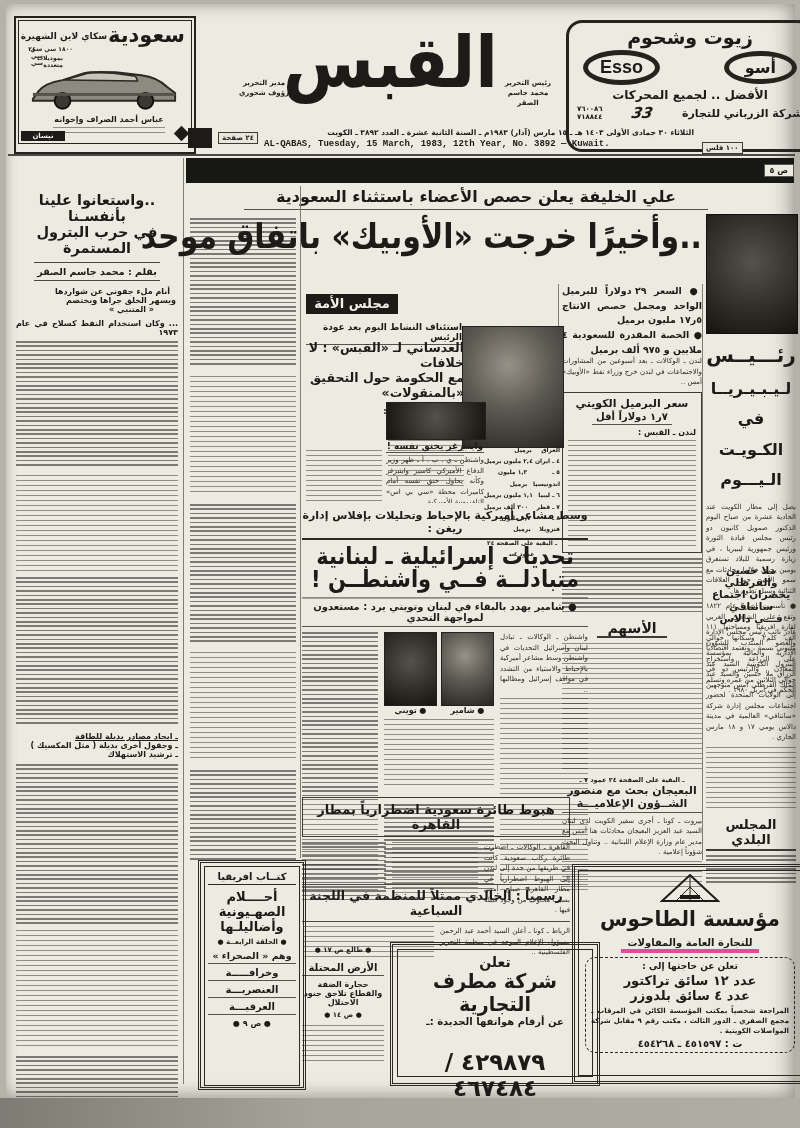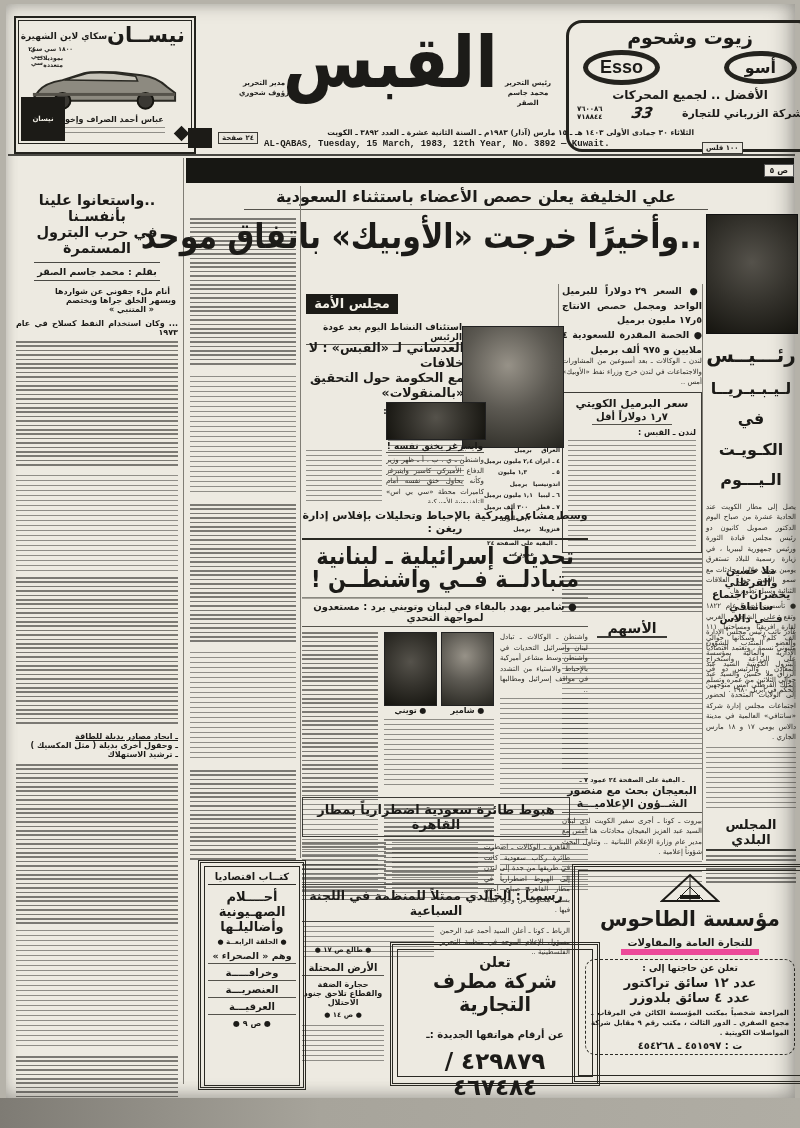--- a/index.html
+++ b/index.html
@@ -33,36 +33,36 @@
   .badge{border:1px solid #3c3b36;font-size:7px;font-weight:bold;padding:1px 3px;background:#e9e6dd;}
 </style>
 </head>
 <body>
 
 <div class="page">
   <div class="sheet">
 
     <div class="abs rtl" style="left:8px;top:12px;width:174px;height:130px;border:2px solid #24231e;padding:2px;">
       <div style="border:1px solid #24231e;height:122px;position:relative;overflow:hidden;">
-        <div class="abs b" style="right:6px;top:2px;font-size:21px;letter-spacing:2px;">نيســان</div>
+        <div class="abs b" style="right:6px;top:2px;font-size:21px;letter-spacing:2px;">سعودية</div>
         <div class="abs b" style="right:84px;top:10px;font-size:9px;">سكاي لاين الشهيرة</div>
         <div class="abs" style="right:118px;top:24px;font-size:6px;font-weight:bold;">١٨٠٠ سي سي</div>
         <div class="abs" style="right:148px;top:24px;font-size:6px;font-weight:bold;">٢٤٠٠ سي سي</div>
         <div class="abs" style="right:128px;top:33px;font-size:6px;font-weight:bold;">بموديلات متعددة</div>
 
         <svg class="abs" viewBox="0 0 160 50" style="left:6px;top:42px;width:158px;height:50px;">
           <path d="M8 36 L14 28 Q20 20 38 17 L60 10 Q66 8 92 9 L118 12 Q134 14 144 24 L152 30 L152 38 L8 38 Z" fill="#8d8a80" stroke="#2a2923" stroke-width="2"></path>
           <path d="M40 17 L60 11 Q66 9 90 10 L112 13 L114 18 Z" fill="#c8c5ba" stroke="#2a2923" stroke-width="1.5"></path>
           <circle cx="38" cy="38" r="8" fill="#3a3833" stroke="#15140f" stroke-width="2"></circle>
           <circle cx="122" cy="38" r="8" fill="#3a3833" stroke="#15140f" stroke-width="2"></circle>
           <rect x="8" y="30" width="144" height="3" fill="#55524a"></rect>
         </svg>
         <div class="abs b c" style="left:30px;top:94px;width:120px;font-size:8px;">عباس أحمد الصراف وإخوانه</div>
         <div class="abs sim2" style="left:34px;top:106px;width:112px;height:10px;"></div>
-        <div class="abs blackbox c" style="left:2px;bottom:2px;width:44px;font-size:7px;font-weight:bold;padding:18px 0;">نيسان</div>
+        <div class="abs blackbox c" style="left:2px;bottom:2px;width:44px;font-size:7px;font-weight:bold;padding:1px 0;">نيسان</div>
         <div class="abs blackbox" style="right:4px;bottom:4px;width:11px;height:11px;transform:rotate(45deg);"></div>
       </div>
     </div>
 
     <div class="abs rtl c" style="left:282px;top:18px;width:210px;font-size:66px;font-weight:bold;line-height:1.25;transform:scaleY(1.08);">القبس</div>
     <div class="abs rtl c" style="left:232px;top:74px;width:52px;">
       <div class="tinytext b">مدير التحرير</div>
       <div class="tinytext b">رؤوف شحوري</div>
     </div>
     <div class="abs rtl c" style="left:492px;top:74px;width:60px;">
@@ -277,54 +277,54 @@
       <div class="b" style="font-size:10px;margin-top:8px;border-bottom:1px solid #55534c;padding-bottom:2px;">الأرض المحتلة</div>
       <div class="b j" style="font-size:8px;margin-top:4px;text-align:center;">حجارة الضفة والقطاع تلاحق جنود الاحتلال</div>
       <div class="b" style="font-size:7px;margin-top:4px;">● ص ١٤ ●</div>
       <div class="sim2" style="height:36px;margin-top:6px;"></div>
     </div>
 
     <div class="abs rtl dbl" style="left:384px;top:938px;width:196px;height:130px;padding:4px;">
       <div style="border:1px solid #2a2923;height:118px;padding:4px 6px;text-align:center;">
         <div class="b" style="font-size:14px;">تعلن</div>
         <div class="b" style="font-size:19px;transform:scaleY(1.05);">شركة مطرف التجارية</div>
-        <div class="b" style="font-size:10px;margin-top:15px;">عن أرقام هواتفها الجديدة :ـ</div>
-        <div class="b" style="font-size:23px;margin-top:8px;letter-spacing:2px;">٤٢٩٨٧٩ / ٤٦٧٤٨٤</div>
+        <div class="b" style="font-size:10px;margin-top:2px;">عن أرقام هواتفها الجديدة :ـ</div>
+        <div class="b" style="font-size:23px;margin-top:22px;letter-spacing:2px;">٤٢٩٨٧٩ / ٤٦٧٤٨٤</div>
       </div>
     </div>
 
     <div class="abs rtl dbl" style="left:566px;top:860px;width:224px;height:208px;padding:3px;">
       <div style="border:1px solid #2a2923;height:200px;text-align:center;padding:2px 6px;position:relative;">
         <svg viewBox="0 0 60 30" style="width:60px;height:30px;">
           <path d="M30 2 L58 28 L2 28 Z" fill="none" stroke="#1c1b17" stroke-width="2"></path>
           <path d="M30 2 L30 28 M16 28 L30 14 M44 28 L30 14" stroke="#1c1b17" stroke-width="1"></path>
           <rect x="20" y="22" width="20" height="4" fill="#1c1b17"></rect>
         </svg>
         <div class="b" style="font-size:20px;transform:scaleY(1.05);">مؤسسة الطاحوس</div>
-        <div class="b" style="font-size:10px;border-bottom:6px solid #ec4899;display:inline-block;padding:0 6px 1px;">للتجارة العامة والمقاولات</div>
+        <div class="b" style="font-size:10px;border-bottom:4px solid #ec4899;display:inline-block;padding:0 6px 1px;">للتجارة العامة والمقاولات</div>
         <div style="border:1px dashed #2a2923;border-radius:10px;margin-top:4px;padding:3px 5px;">
           <div class="b" style="font-size:9px;">تعلن عن حاجتها إلى :</div>
           <div class="b" style="font-size:13px;margin-top:2px;">عدد ١٢ سائق تراكتور</div>
           <div class="b" style="font-size:13px;">عدد ٤ سائق بلدوزر</div>
           <div class="b j" style="font-size:7px;margin-top:3px;line-height:1.45;">المراجعة شخصياً بمكتب المؤسسة الكائن في المرقاب ـ مجمع الصفري ـ الدور الثالث ، مكتب رقم ٩ مقابل شركة المواصلات الكويتية .</div>
           <div class="b" style="font-size:10px;margin-top:2px;">ت : ٤٥١٥٩٧ ـ ٤٥٤٢٦٨</div>
         </div>
       </div>
     </div>
 
     <div class="abs rtl" style="left:184px;top:214px;width:106px;">
       <div class="sim" style="height:150px;"></div>
       <div class="sim2" style="height:120px;margin-top:8px;"></div>
       <div class="sim" style="height:140px;margin-top:8px;"></div>
       <div class="sim2" style="height:110px;margin-top:8px;"></div>
       <div class="sim" style="height:92px;margin-top:8px;"></div>
     </div>
     <div class="abs rtl dbl c" style="left:192px;top:856px;width:96px;height:218px;padding:3px;">
       <div style="border:1px solid #2a2923;height:210px;padding:4px 3px;">
-        <div class="b" style="font-size:10px;border-bottom:1px solid #2a2923;padding-bottom:2px;">كتــاب اقتصاديا</div>
+        <div class="b" style="font-size:10px;border-bottom:1px solid #2a2923;padding-bottom:2px;">كتــاب افريقيا</div>
         <div class="b" style="font-size:13px;margin-top:4px;">أحــــلام</div>
         <div class="b" style="font-size:13px;">الصهـيونية</div>
         <div class="b" style="font-size:13px;">وأضاليلـها</div>
         <div class="b" style="font-size:7px;margin-top:4px;">● الحلقة الرابعــة ●</div>
         <div class="b" style="font-size:9.5px;margin-top:4px;border-bottom:1px solid #55534c;padding-bottom:2px;">وهم « الصحراء »</div>
         <div class="b" style="font-size:10px;margin-top:3px;border-bottom:1px solid #55534c;padding-bottom:2px;">وخرافـــــة</div>
         <div class="b" style="font-size:10px;margin-top:3px;border-bottom:1px solid #55534c;padding-bottom:2px;">العنصريـــة</div>
         <div class="b" style="font-size:10px;margin-top:3px;border-bottom:1px solid #55534c;padding-bottom:2px;">العرقيـــة</div>
         <div class="b" style="font-size:8px;margin-top:4px;">● ص ٩ ●</div>
       </div>

